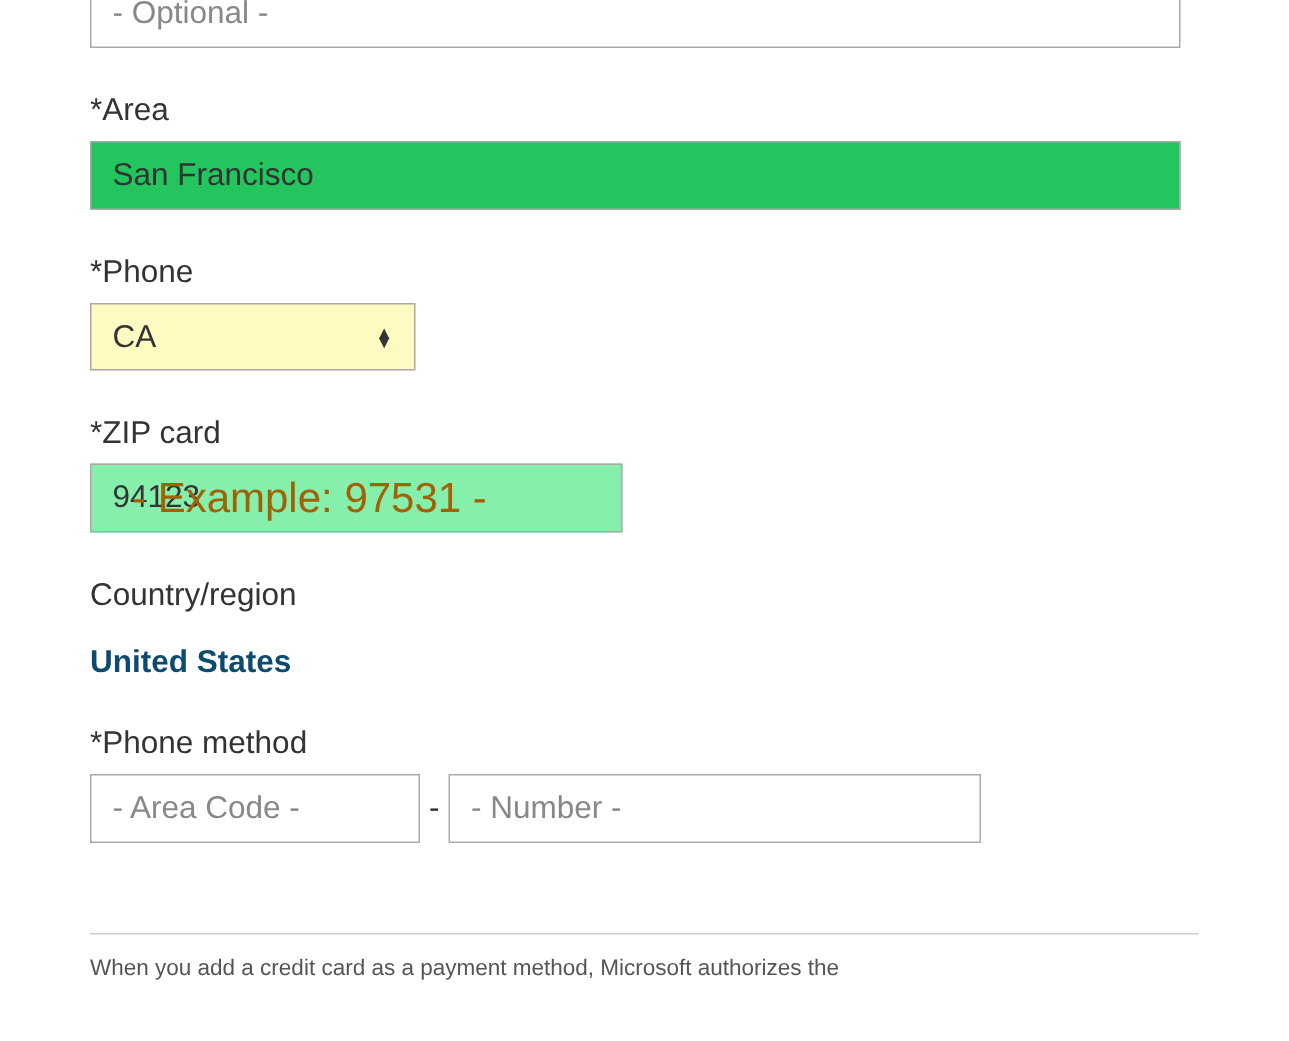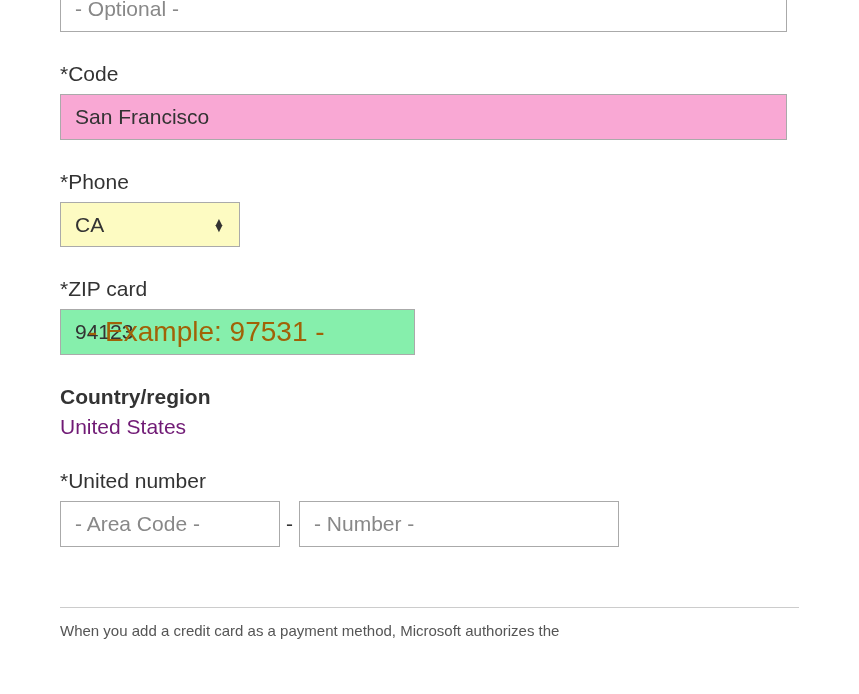--- a/index.html
+++ b/index.html
@@ -27,32 +27,32 @@
       padding: 10px 14px;
       font-size: 21px;
       font-family: inherit;
       width: 100%;
       color: #333;
     }
     .text-input::placeholder {
       color: #888;
     }
     .filled {
-      background-color: #f9a8d4;
+      background-color: #22c55e;
     }
     .addr2-input {
       width: 727px;
     }
     .city-input {
       width: 727px;
     }
     .state-select-wrapper {
       position: relative;
       display: inline-block;
-      width: 180px;
+      width: 217px;
       border: 1px solid #aaa;
       background-color: #fdfbc2;
     }
     .state-select {
       appearance: none;
       -webkit-appearance: none;
       -moz-appearance: none;
       border: none;
       background: transparent;
       font-size: 21px;
@@ -90,33 +90,34 @@
     .zip-display-input {
       background-color: #86efac;
       border: 1px solid #aaa;
       padding: 10px 14px;
       font-size: 21px;
       font-family: inherit;
       width: 355px;
       color: #333;
     }
     .country-value {
-      margin-top: 6px;
-      color: #701a75;
+      margin-top: 21px;
+      color: #0c4a6e;
+      font-weight: bold;
     }
     .phone-row {
       display: flex;
       align-items: center;
       gap: 4px;
     }
     .phone-area {
       width: 220px;
     }
     .phone-number {
-      width: 320px;
+      width: 355px;
     }
     .phone-dash {
       color: #333;
       margin: 0 2px;
     }
     hr {
       border: none;
       border-top: 1px solid #ccc;
       margin-top: 60px;
       margin-bottom: 14px;
@@ -127,21 +128,21 @@
     }
   </style>
 </head>
 <body>
 
 <div style="margin-bottom: 30px; margin-top: -14px;">
   <input type="text" class="text-input addr2-input" placeholder="- Optional -" style="">
 </div>
 
 <div class="field-group">
-  <label class="label">*Code</label>
+  <label class="label">*Area</label>
   <input type="text" class="text-input city-input filled" value="San Francisco" style="">
 </div>
 
 <div class="field-group">
   <label class="label">*Phone</label>
   <div class="state-select-wrapper">
     <select class="state-select">
       <option selected="">CA</option>
     </select>
     <div class="select-arrows">
@@ -153,26 +154,26 @@
 
 <div class="field-group">
   <label class="label">*ZIP card</label>
   <div class="zip-wrapper">
     <input type="text" class="zip-display-input" value="94123" style="">
     <div class="zip-placeholder-overlay">- Example: 97531 -</div>
   </div>
 </div>
 
 <div class="field-group">
-  <div class="label" style="margin-bottom:4px;font-weight:bold;">Country/region</div>
+  <div class="label" style="margin-bottom:4px;">Country/region</div>
   <div class="country-value">United States</div>
 </div>
 
 <div class="field-group">
-  <label class="label">*United number</label>
+  <label class="label">*Phone method</label>
   <div class="phone-row">
     <input type="text" class="text-input phone-area" placeholder="- Area Code -" style="">
     <span class="phone-dash">-</span>
     <input type="text" class="text-input phone-number" placeholder="- Number -" style="">
   </div>
 </div>
 
 <hr>
 
 <div class="footer-text">When you add a credit card as a payment method, Microsoft authorizes the</div>

